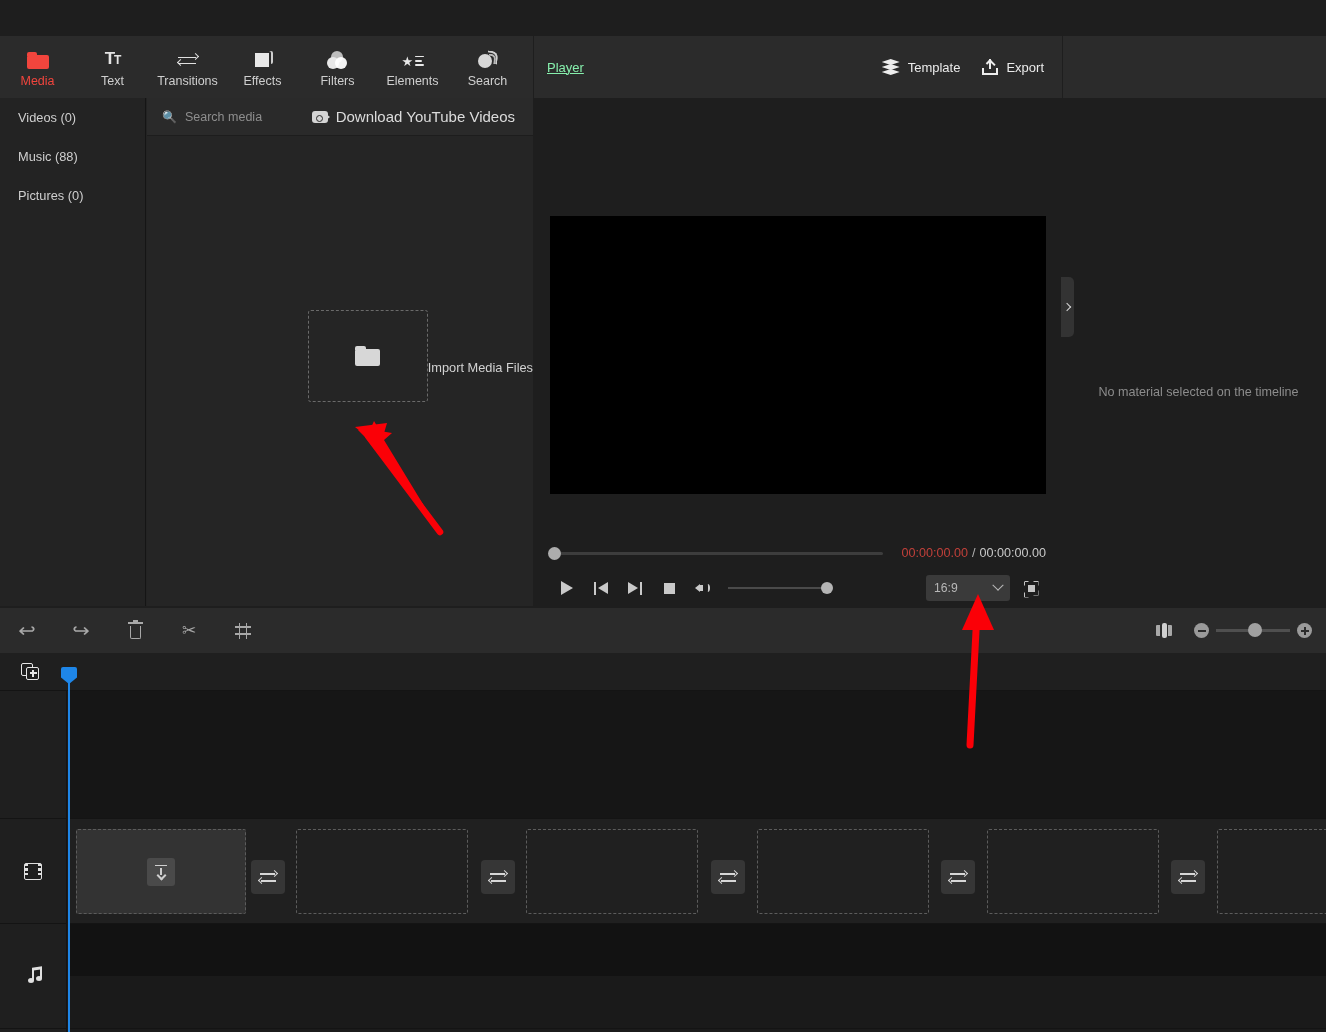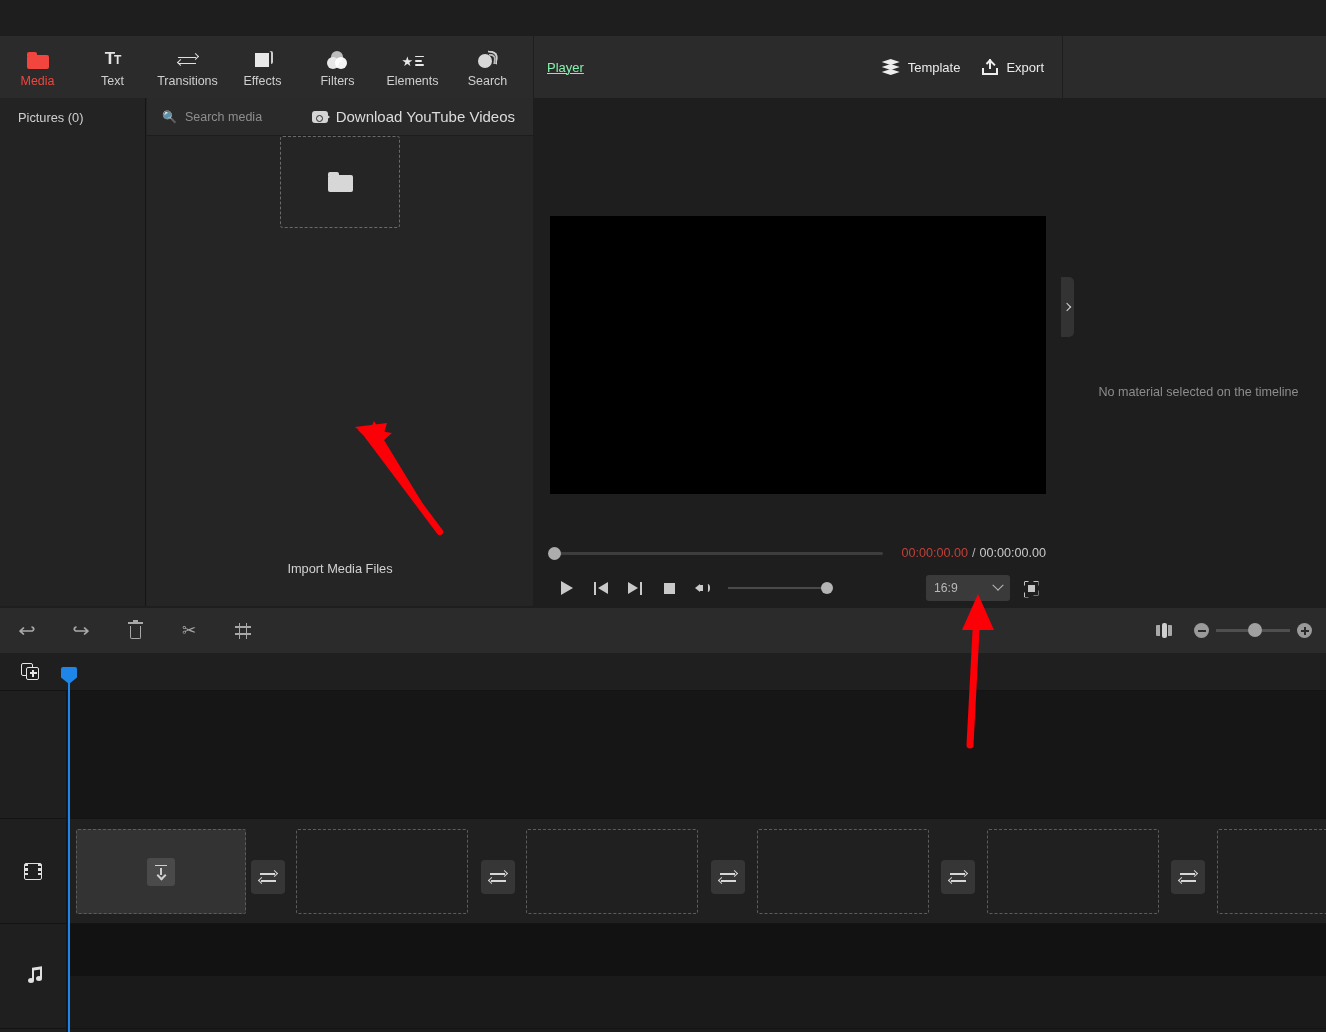--- a/index.html
+++ b/index.html
@@ -156,21 +156,21 @@
     content: ""; position: absolute; right: -2px; top: 2px; width: 0; height: 0;
     border-top: 4px solid transparent; border-bottom: 4px solid transparent; border-left: 5px solid #d5d5d5;
   }
   .yt-ic::after {
     content: ""; position: absolute; left: 4px; top: 4px; width: 5px; height: 5px;
     border-radius: 50%; border: 1.4px solid #2a2a2a;
   }
   .yt-text { font-size: 15px; color: #dcdcdc; }
   .import-wrap {
     position: absolute; left: 0; top: 38px; width: 386px; height: 470px;
-    display: flex; flex-direction: column; align-items: center; justify-content: space-between;
+    display: flex; align-items: center; justify-content: flex-end;
     padding-bottom: 30px;
   }
   .import-box {
     width: 120px; height: 92px; border: 1.5px dashed #6a6a6a; border-radius: 3px;
     display: flex; align-items: center; justify-content: center;
   }
   .import-folder { width: 25px; height: 20px; position: relative; }
   .import-folder::before {
     content: ""; position: absolute; left: 0; top: 0; width: 11px; height: 4px;
     background: #d7d7d7; border-radius: 2px 2px 0 0;
@@ -447,20 +447,26 @@
             <i></i>
           </span>
         </span>
       <span>Search</span>
     </div>
   </div>
 
   <div class="media-panel">
     <div class="cat-list">
       <div class="cat-item">
+        <span>Videos (0)</span>
+      </div>
+      <div class="cat-item">
+        <span>Music (88)</span>
+      </div>
+      <div class="cat-item">
         <span>Pictures (0)</span>
       </div>
     </div>
     <div class="media-right">
       <div class="media-bar">
         <div class="search-box">
           <span class="search-ic">🔍</span>
           <span class="search-ph">Search media</span>
         </div>
         <div class="yt-btn">

